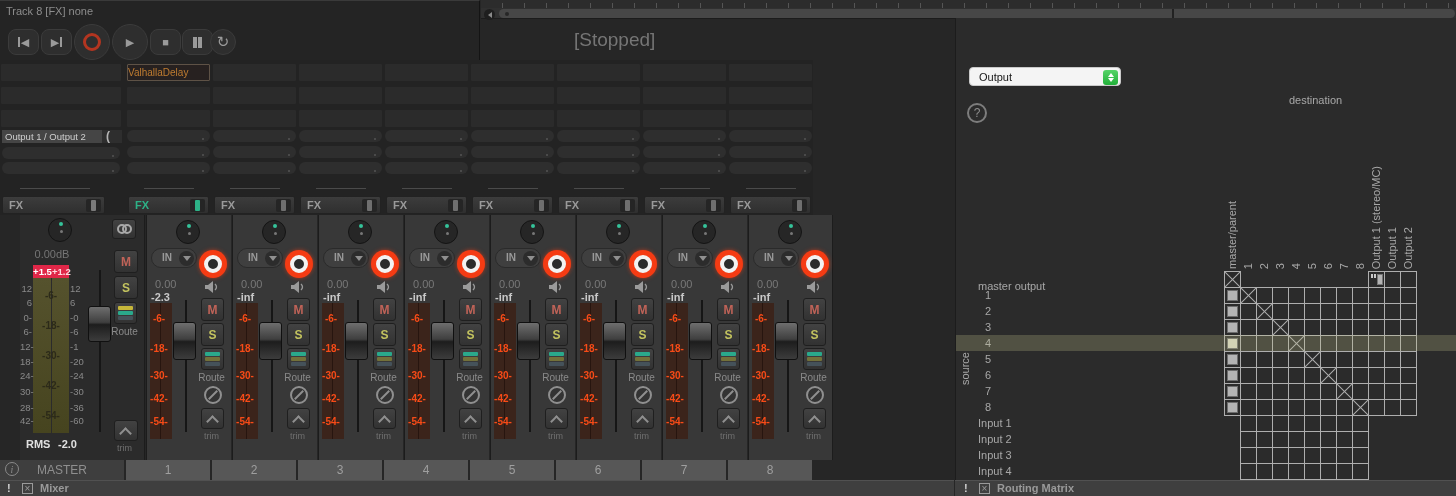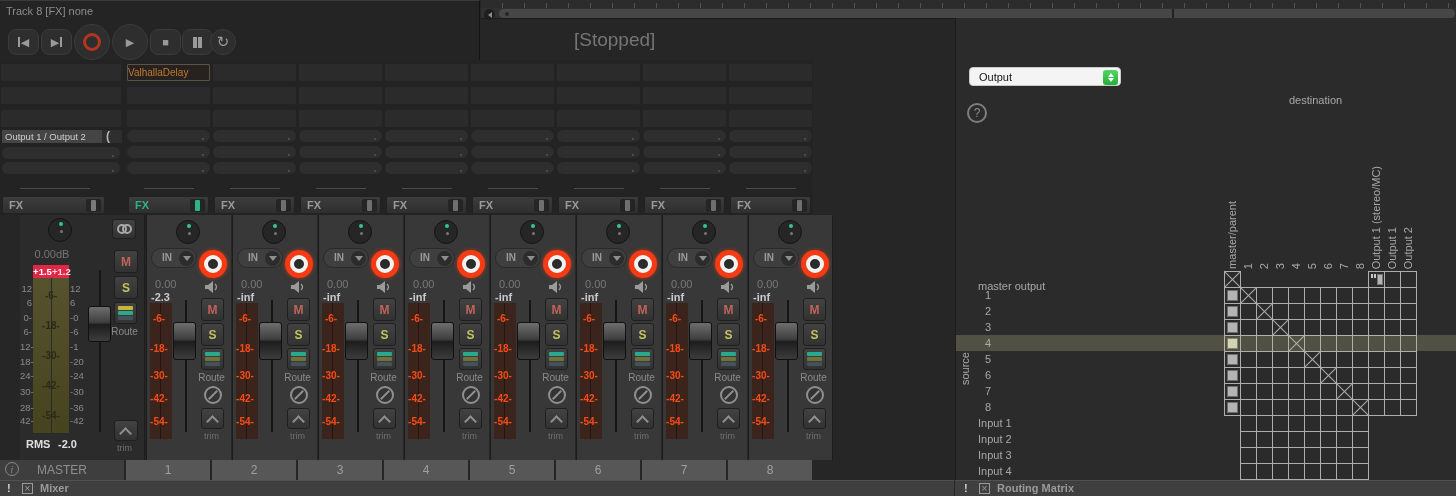--- a/index.html
+++ b/index.html
@@ -193,21 +193,21 @@
           <div style="position: absolute; left: 0px; top: 200px; width: 12px; text-align: right; font-size: 9.5px; color: rgb(138, 138, 138);">42-</div>
           <div style="position: absolute; left: 50px; top: 68px; width: 16px; text-align: left; font-size: 9.5px; color: rgb(138, 138, 138);">12</div>
           <div style="position: absolute; left: 50px; top: 82px; width: 16px; text-align: left; font-size: 9.5px; color: rgb(138, 138, 138);">6</div>
           <div style="position: absolute; left: 50px; top: 97px; width: 16px; text-align: left; font-size: 9.5px; color: rgb(138, 138, 138);">-0</div>
           <div style="position: absolute; left: 50px; top: 111px; width: 16px; text-align: left; font-size: 9.5px; color: rgb(138, 138, 138);">-6</div>
           <div style="position: absolute; left: 50px; top: 126px; width: 16px; text-align: left; font-size: 9.5px; color: rgb(138, 138, 138);">-1</div>
           <div style="position: absolute; left: 50px; top: 141px; width: 16px; text-align: left; font-size: 9.5px; color: rgb(138, 138, 138);">-20</div>
           <div style="position: absolute; left: 50px; top: 155px; width: 16px; text-align: left; font-size: 9.5px; color: rgb(138, 138, 138);">-24</div>
           <div style="position: absolute; left: 50px; top: 171px; width: 16px; text-align: left; font-size: 9.5px; color: rgb(138, 138, 138);">-30</div>
           <div style="position: absolute; left: 50px; top: 187px; width: 16px; text-align: left; font-size: 9.5px; color: rgb(138, 138, 138);">-36</div>
-          <div style="position: absolute; left: 50px; top: 200px; width: 16px; text-align: left; font-size: 9.5px; color: rgb(138, 138, 138);">-42</div>
+          <div style="position: absolute; left: 50px; top: 200px; width: 16px; text-align: left; font-size: 9.5px; color: rgb(138, 138, 138);">-60</div>
           <div style="position: absolute; left: 13px; top: 75px; width: 36px; text-align: center; font-size: 10px; font-weight: bold; color: rgb(44, 42, 25);">-6-</div>
           <div style="position: absolute; left: 13px; top: 105px; width: 36px; text-align: center; font-size: 10px; font-weight: bold; color: rgb(44, 42, 25);">-18-</div>
           <div style="position: absolute; left: 13px; top: 135px; width: 36px; text-align: center; font-size: 10px; font-weight: bold; color: rgb(44, 42, 25);">-30-</div>
           <div style="position: absolute; left: 13px; top: 165px; width: 36px; text-align: center; font-size: 10px; font-weight: bold; color: rgb(44, 42, 25);">-42-</div>
           <div style="position: absolute; left: 13px; top: 195px; width: 36px; text-align: center; font-size: 10px; font-weight: bold; color: rgb(44, 42, 25);">-54-</div>
           <div class="fader-track" style="left: 79px; top: 55px; height: 162px;"></div>
           <div class="fader-knob" style="left: 68px; top: 91px; height: 36px;"></div>
           <div class="sqbtn" style="left: 94px; top: 35px; width: 24px; height: 23px; color: rgb(192, 99, 88);">M</div>
           <div class="sqbtn" style="left: 94px; top: 61px; width: 24px; height: 23px; color: rgb(195, 195, 95);">S</div>
           <div class="sqbtn" style="left: 94px; top: 87px; width: 23px; height: 22px;">

